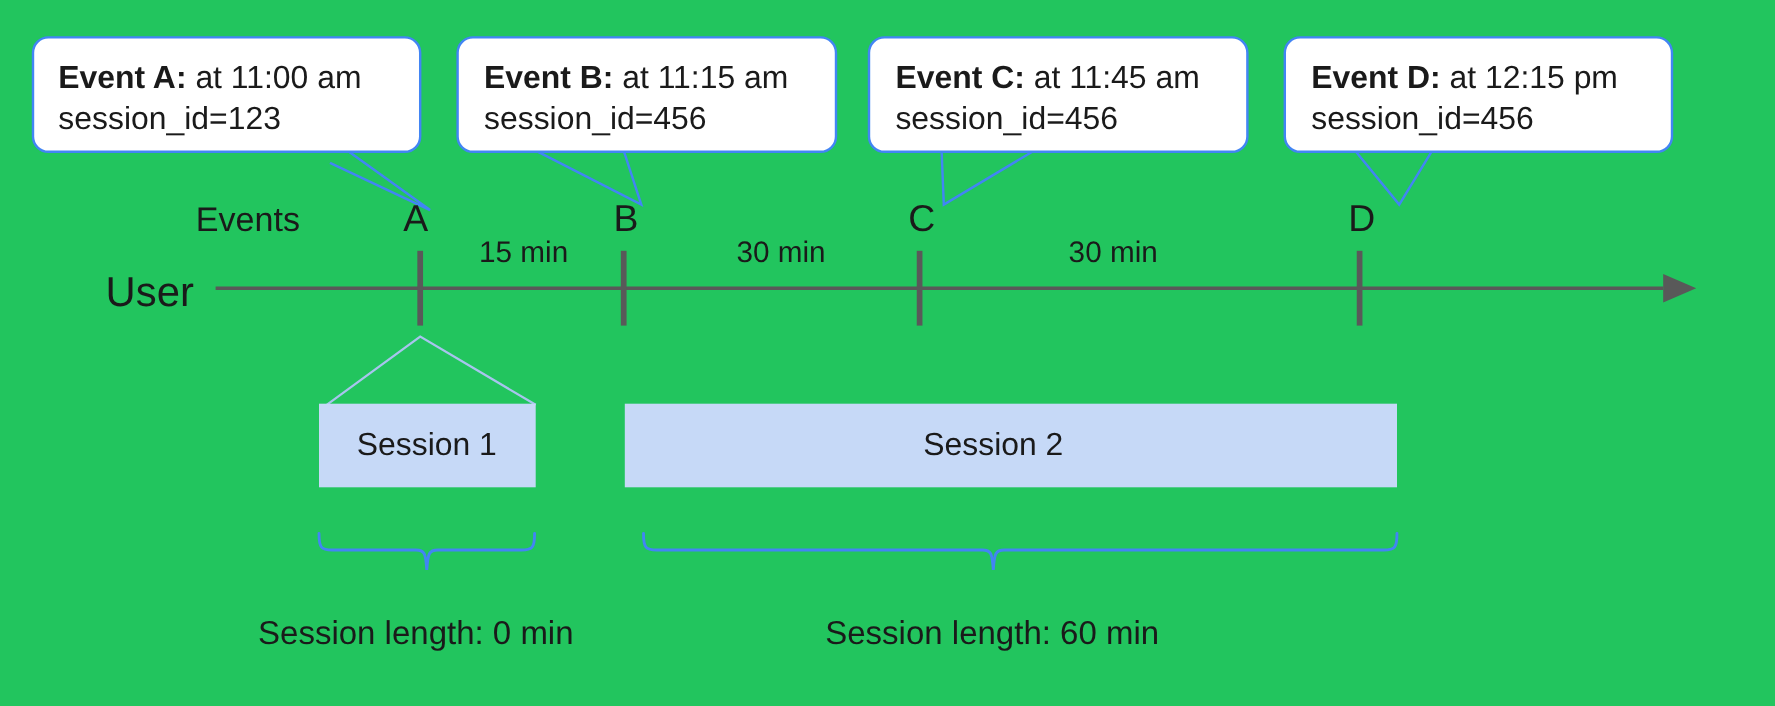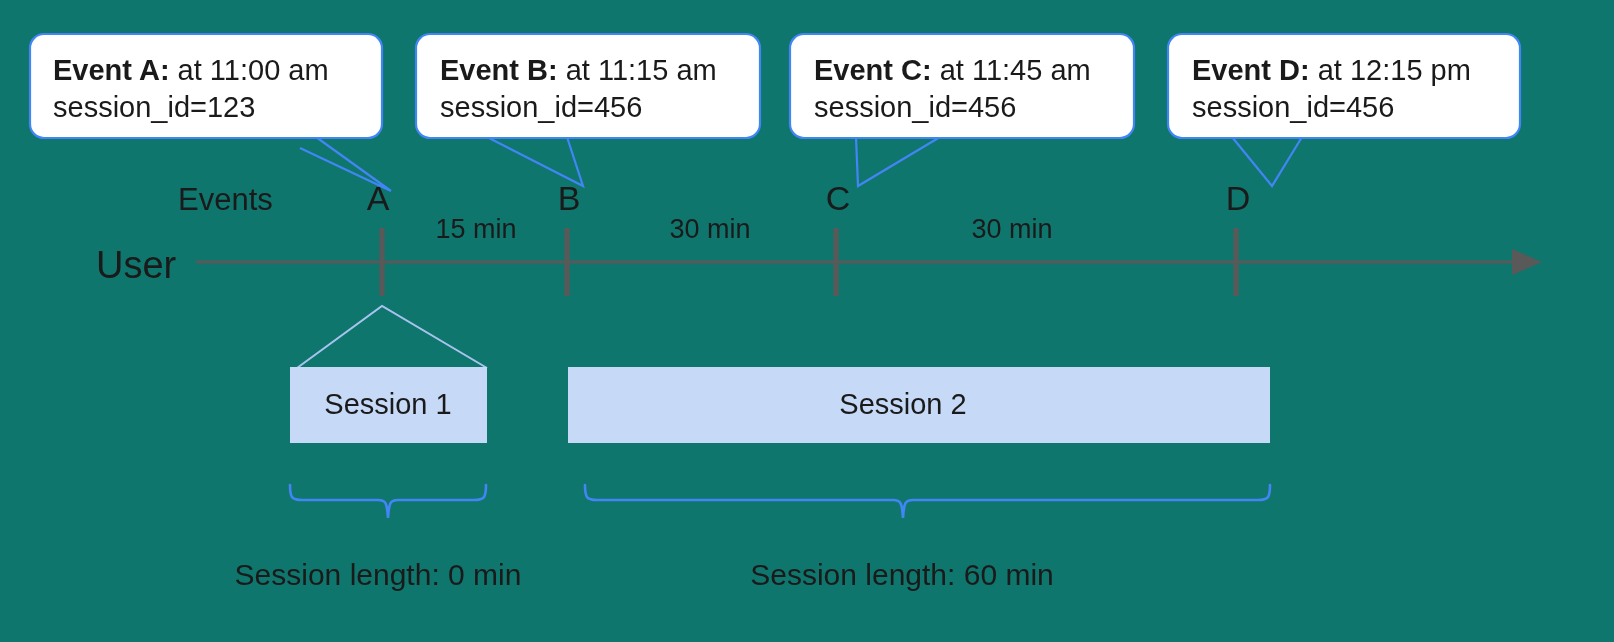--- a/index.html
+++ b/index.html
@@ -7,21 +7,21 @@
     padding: 0;
     background: #ffffff;
   }
   body {
     font-family: "Liberation Sans", sans-serif;
   }
   #diagram-root {
     position: relative;
     width: 1614px;
     height: 642px;
-    background: #0f766e;
+    background: #22c55e;
     overflow: hidden;
   }
   svg#scene {
     position: absolute;
     top: 0;
     left: 0;
     width: 1614px;
     height: 642px;
     display: block;
   }

